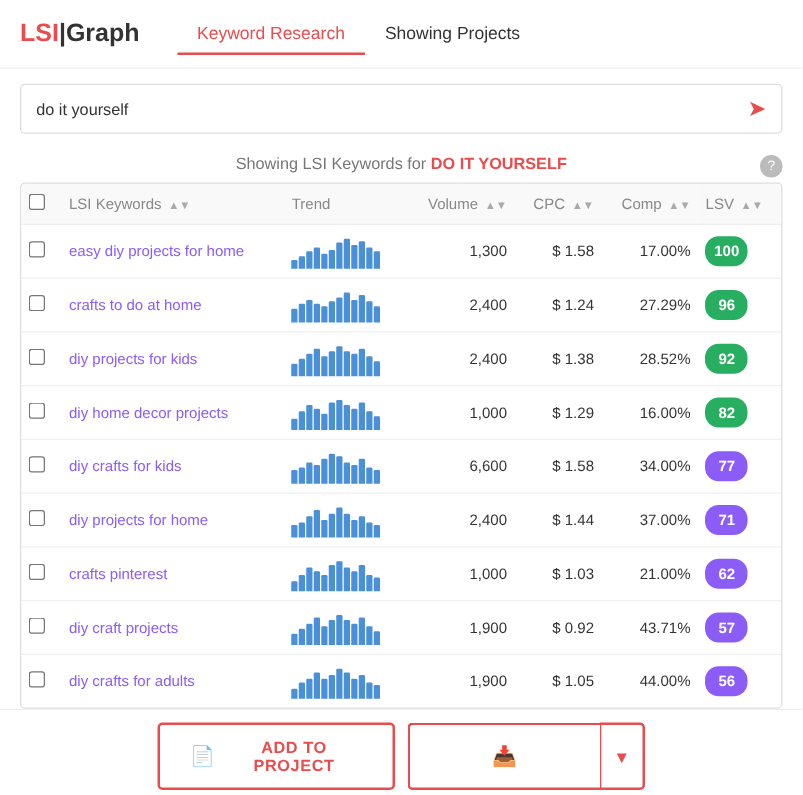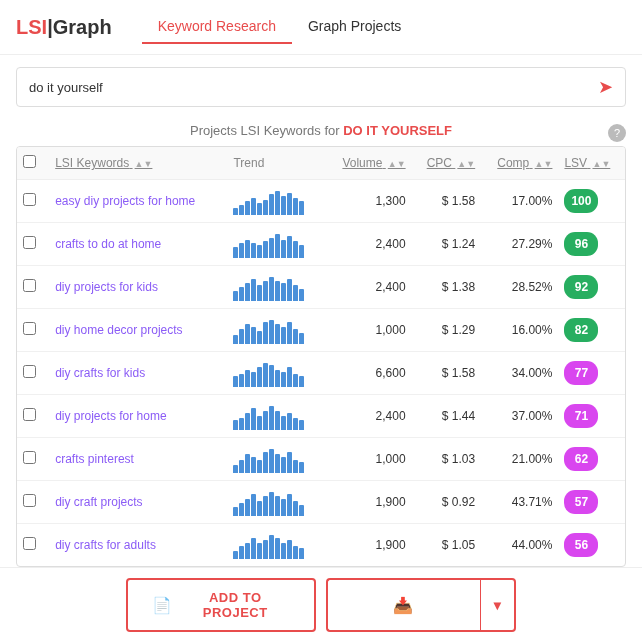--- a/index.html
+++ b/index.html
@@ -22,21 +22,21 @@
     
     .showing-line { text-align: center; font-size: 13px; color: #777; padding: 4px 0 8px; position: relative; }
     .showing-line .keyword { color: #e84c4c; font-weight: bold; }
     .help-icon { position: absolute; right: 16px; top: 50%; transform: translateY(-50%); width: 18px; height: 18px; border-radius: 50%; background: #bbb; color: #fff; font-size: 11px; display: flex; align-items: center; justify-content: center; cursor: pointer; }
 
     
     .table-container { margin: 0 16px; border: 1px solid #ddd; border-radius: 4px; overflow: hidden; }
     table { width: 100%; border-collapse: collapse; }
     thead tr { background: #f9f9f9; }
     thead th { padding: 8px 6px; text-align: left; font-size: 12px; color: #888; font-weight: normal; border-bottom: 1px solid #eee; }
-    thead th.sortable { cursor: pointer; white-space: nowrap; text-decoration: underline; }
+    thead th.sortable { cursor: pointer; white-space: nowrap; }
     thead th .sort-arrows { font-size: 9px; color: #aaa; margin-left: 2px; }
     tbody tr { border-bottom: 1px solid #f0f0f0; }
     tbody tr:last-child { border-bottom: none; }
     tbody td { padding: 7px 6px; font-size: 12px; vertical-align: middle; }
     .col-check { width: 28px; }
     .col-keyword { width: 155px; }
     .col-trend { width: 85px; }
     .col-volume { width: 65px; text-align: right; }
     .col-cpc { width: 60px; text-align: right; }
     .col-comp { width: 65px; text-align: right; }
@@ -46,21 +46,21 @@
 
     .keyword-link { color: #8b5cf6; text-decoration: none; }
 
     
     .trend-bars { display: flex; align-items: flex-end; gap: 1px; height: 28px; }
     .trend-bar { width: 5px; background: #4a90d9; border-radius: 1px 1px 0 0; }
 
     
     .lsv-badge { display: inline-flex; align-items: center; justify-content: center; width: 34px; height: 24px; border-radius: 11px; color: #fff; font-size: 12px; font-weight: bold; }
     .lsv-green { background: #27ae60; }
-    .lsv-orange { background: #d946ef; }
+    .lsv-orange { background: #8b5cf6; }
 
     
     .footer { display: flex; padding: 10px 16px; gap: 10px; justify-content: center; border-top: 1px solid #eee; }
     .btn-add { display: flex; align-items: center; gap: 8px; padding: 10px 24px; border: 2px solid #e84c4c; color: #e84c4c; background: #fff; border-radius: 4px; cursor: pointer; font-size: 13px; font-weight: bold; letter-spacing: 0.5px; flex: 1; justify-content: center; max-width: 190px; }
     .btn-save-wrapper { display: flex; flex: 1; max-width: 190px; }
     .btn-save { display: flex; align-items: center; gap: 8px; padding: 10px 20px; border: 2px solid #e84c4c; color: #e84c4c; background: #fff; border-radius: 4px 0 0 4px; cursor: pointer; font-size: 13px; font-weight: bold; letter-spacing: 0.5px; flex: 1; justify-content: center; border-right: none; }
     .btn-save-arrow { padding: 10px 10px; border: 2px solid #e84c4c; color: #e84c4c; background: #fff; border-radius: 0 4px 4px 0; cursor: pointer; border-left: 1px solid #e84c4c; display: flex; align-items: center; }
 
     .btn-icon { font-size: 16px; }
   </style>
@@ -68,33 +68,33 @@
 <body>
 
 <div>
 
   <div class="header">
     <div class="logo">
       <span style="color:#e84c4c">LSI</span><span>|</span><span>Graph</span>
     </div>
     <nav class="nav">
       <a class="nav-item active">Keyword Research</a>
-      <a class="nav-item">Graph Projects</a>
+      <a class="nav-item">Showing Projects</a>
     </nav>
   </div>
 
   <div class="search-section">
     <div class="search-bar">
       <input type="text" value="do it yourself" style="color: rgb(51, 51, 51);" placeholder="do it yourself">
       <span class="search-icon-btn">➤</span>
     </div>
   </div>
 
   <div class="showing-line">
-    <span>Projects LSI Keywords for </span><span class="keyword">DO IT YOURSELF</span>
+    <span>Showing LSI Keywords for </span><span class="keyword">DO IT YOURSELF</span>
     <div class="help-icon">?</div>
   </div>
 
   <div class="table-container">
     <table>
       <thead>
         <tr>
           <th class="col-check">
             <input type="checkbox" style="">
           </th>

